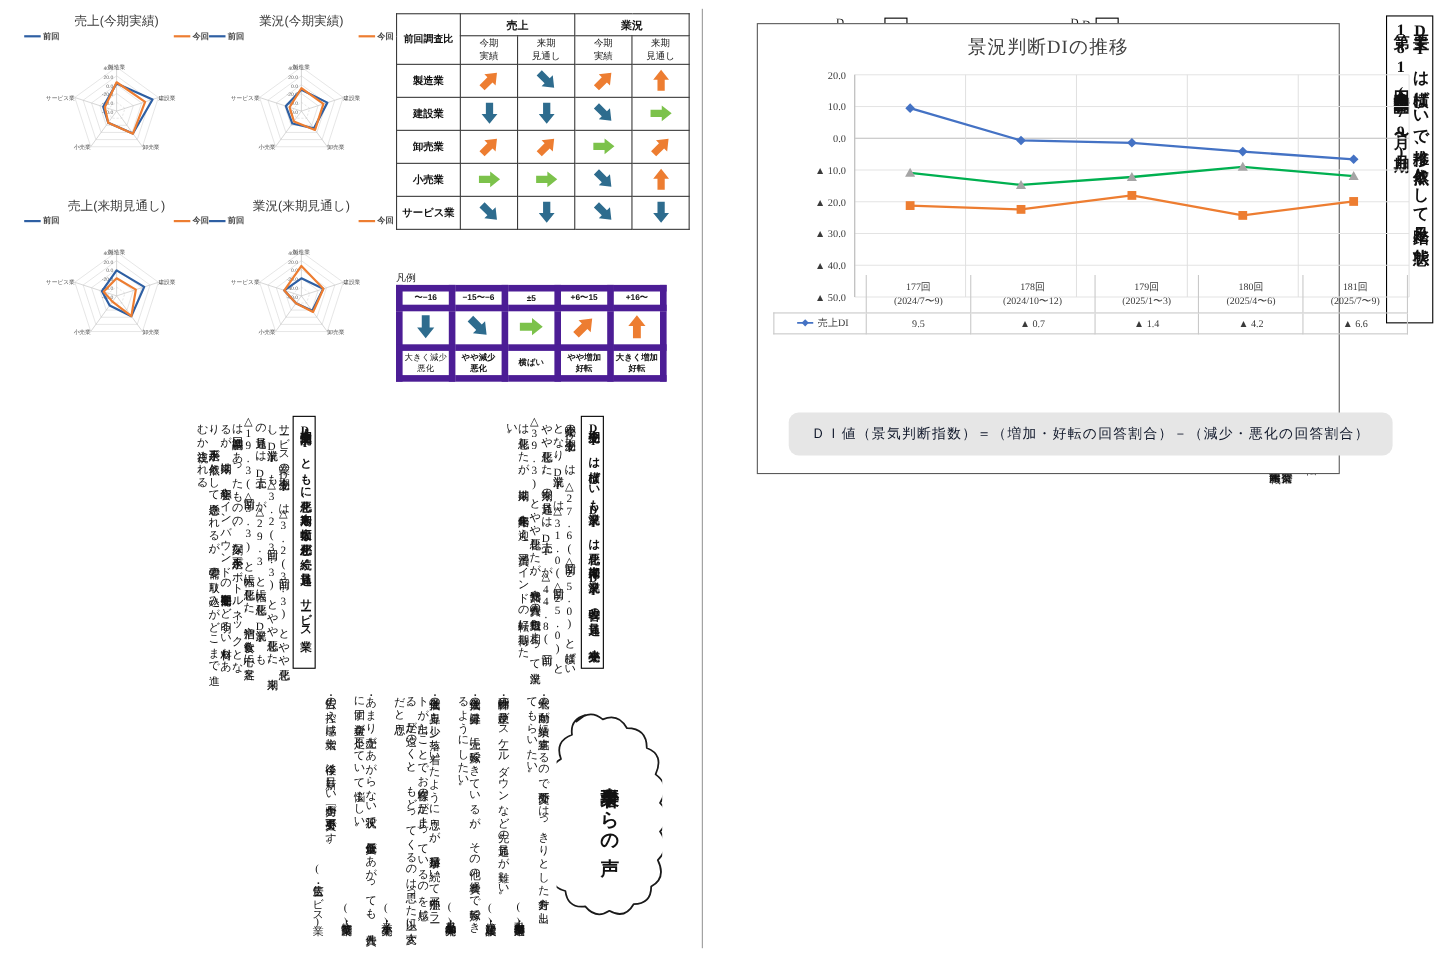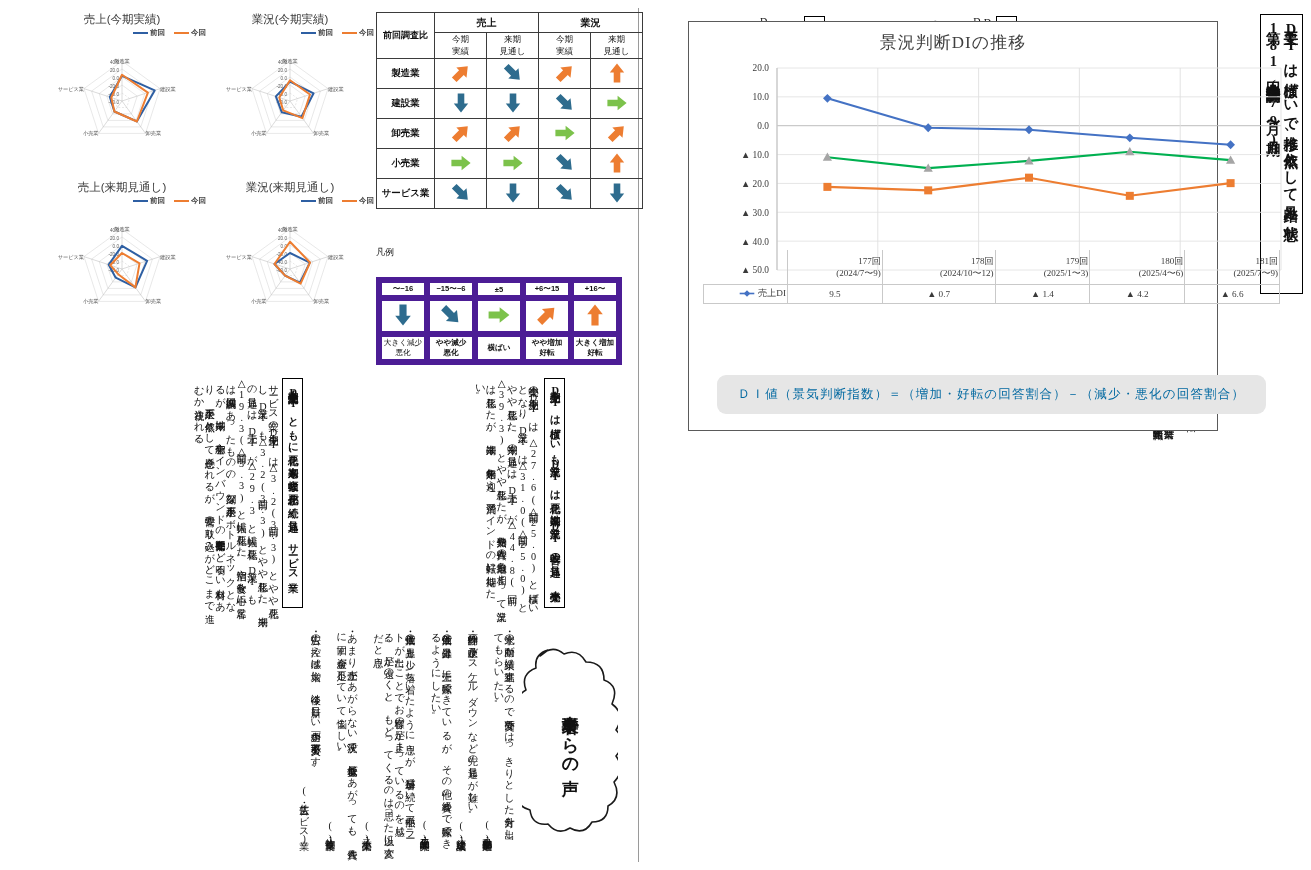--- a/index.html
+++ b/index.html
@@ -6,21 +6,21 @@
   html, body { margin:0; padding:0; }
   body {
     width:1311px; height:870px;
     background:#ffffff;
     font-family:"Liberation Serif","DejaVu Serif",serif;
     color:#111;
     overflow:hidden;
     position:relative;
   }
   .page { position:absolute; top:0; }
-  #left-page  { left:16px;   width:640px; height:870px; }
+  #left-page  { left:0;   width:640px; height:870px; }
   #right-page { left:648px; width:663px; height:870px; }
   .spine { position:absolute; left:638px; top:8px; width:1px; height:854px; background:#9a9a9a; }
 
   
   .v {
     writing-mode:vertical-rl;
     text-orientation:upright;
     font-family:"Liberation Serif","DejaVu Serif",serif;
     line-height:1.04;
     letter-spacing:0.3px;
@@ -32,21 +32,21 @@
     border:1.6px solid #000;
     line-height:1.22;
     letter-spacing:0.5px;
     background:#fff;
     padding:4px 3px;
   }
 
   
   .radar-block { position:absolute; }
   .radar-title { text-align:center; font-size:11.5px; font-family:"Liberation Sans",sans-serif; color:#3a3a3a; margin-bottom:1px; }
-  .radar-legend { display:flex; justify-content:flex-end; gap:9px; font-size:7.5px; font-family:Liberation Mono, monospace; color:#444; margin-bottom:1px; }
+  .radar-legend { display:flex; justify-content:space-between; gap:9px; font-size:7.5px; font-family:Liberation Mono, monospace; color:#444; margin-bottom:1px; }
   .radar-legend span.k { display:inline-flex; align-items:center; gap:2px; }
   .lg-line { display:inline-block; width:15px; height:2.4px; }
 
   
   table.arrows { border-collapse:collapse; font-family:"Liberation Sans",sans-serif; }
   table.arrows td, table.arrows th {
     border:1px solid #3b3b3b; text-align:center; vertical-align:middle;
     font-size:8.6px; font-weight:bold; color:#111; padding:0;
   }
   .rowlbl { width:58px; height:30px; }
@@ -57,26 +57,26 @@
 
   
   #di-card {
     position:absolute; left:40px; top:21px; width:530px; height:410px;
     border:1.4px solid #5a5a5a; background:#fff;
   }
   #di-title { text-align:center; font-size:17px; color:#3f3f3f; margin-top:9px; letter-spacing:1px;
               font-family:"Liberation Serif","DejaVu Serif",serif; }
   .tbl-di { border-collapse:collapse; width:100%; font-family:"Liberation Serif",serif; }
   .tbl-di td { border:1px solid #c9c9c9; text-align:center; font-size:9.2px; color:#3a3a3a; height:19px; }
-  .tbl-di td.lab { width:84px; text-align:right; padding-left:3px; white-space:nowrap; }
-  .tbl-di td.hdr { font-size:9px; line-height:1.35; height:34px; border-bottom:none; border-top:none;text-align:right; }
+  .tbl-di td.lab { width:84px; text-align:center; padding-left:3px; white-space:nowrap; }
+  .tbl-di td.hdr { font-size:9px; line-height:1.35; height:34px; border-bottom:none; border-top:none; }
   #di-formula {
     position:absolute; left:28px; bottom:16px; width:549px;
     background:#e6e6e6; border-radius:9px; text-align:center;
-    font-size:12.5px; letter-spacing:1.2px; color:#0369a1; padding:11px 4px;
+    font-size:12.5px; letter-spacing:1.2px; color:#0f172a; padding:11px 4px;
   }
   .tick { font-size:9.4px; fill:#3a3a3a; font-family:"Liberation Serif",serif; }
 </style>
 </head>
 <body>
 
 <div class="spine"></div>
 
 <div class="page" id="left-page">
 
@@ -379,21 +379,21 @@
                 <g transform="rotate(180 20 20)" fill="#2E6C8E">
                   <path d="M20 4 L32 19 L25.5 19 L25.5 36 L14.5 36 L14.5 19 L8 19 Z"></path>
                 </g>
               </svg></td>
           </tr>
         </tbody>
       </table>
   </div>
 
   <div style="position:absolute; left:360px; top:246px;">
-    <div style="font-size:9px; font-family:'Liberation Sans',sans-serif; margin-bottom:18px;">凡例</div>
+    <div style="font-size:9px; font-family:'Liberation Sans',sans-serif; margin-bottom:0;">凡例</div>
     <table class="legend2" id="legend-table">
         <tbody>
           <tr>
             <td style="width: 48px; height: 17px; font-weight: bold;">〜−16</td>
             <td style="width: 48px; height: 17px; font-weight: bold;">−15〜−6</td>
             <td style="width: 48px; height: 17px; font-weight: bold;">±5</td>
             <td style="width: 48px; height: 17px; font-weight: bold;">+6〜15</td>
             <td style="width: 48px; height: 17px; font-weight: bold;">+16〜</td>
           </tr>
           <tr>

